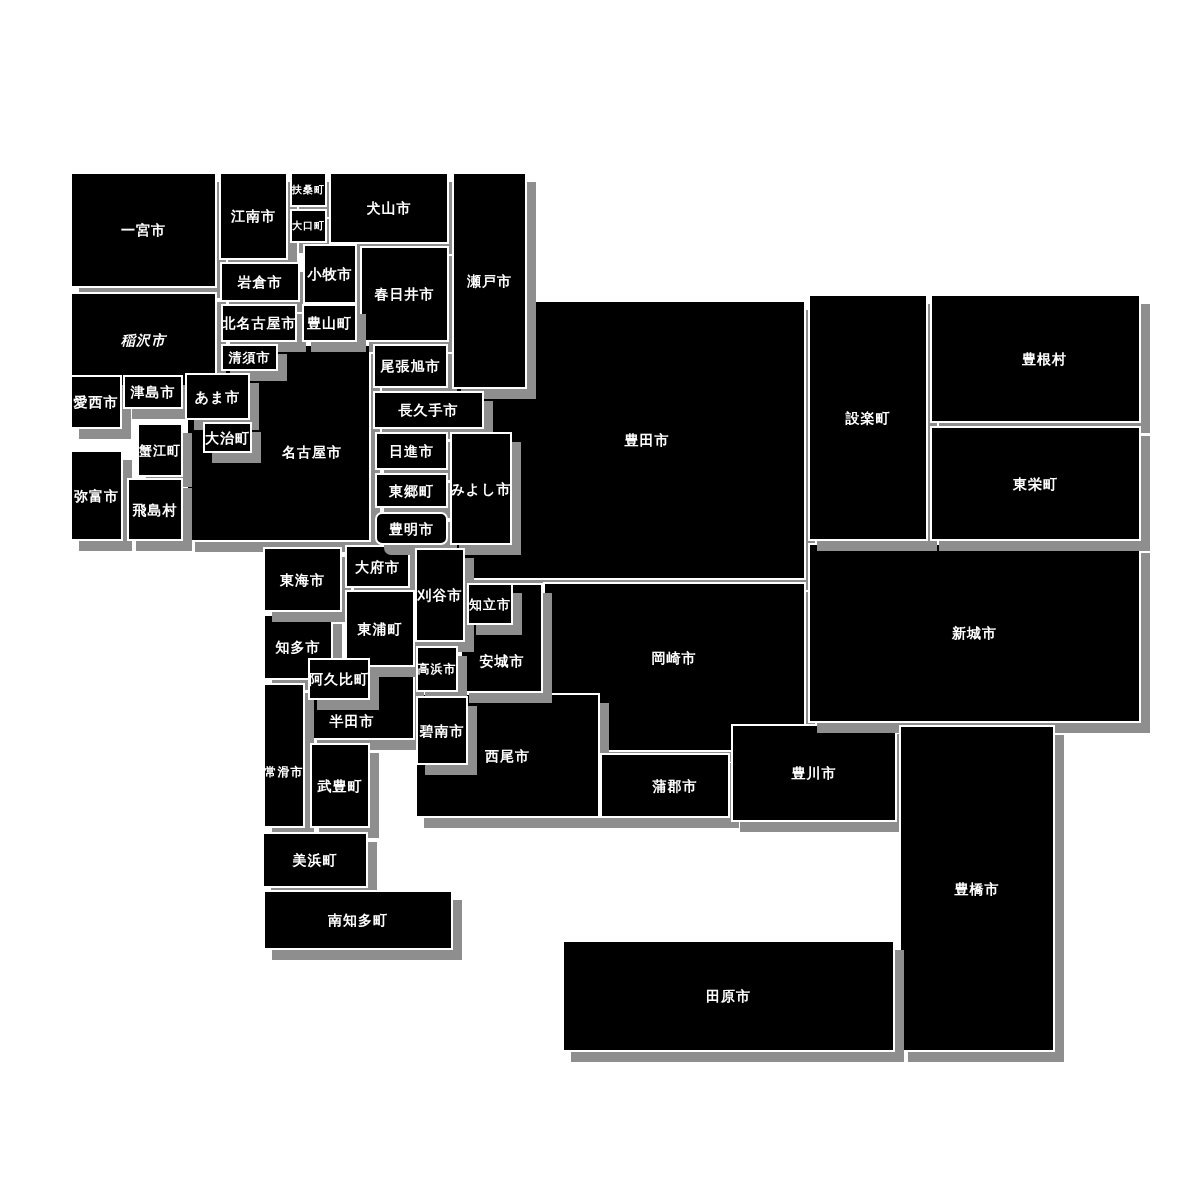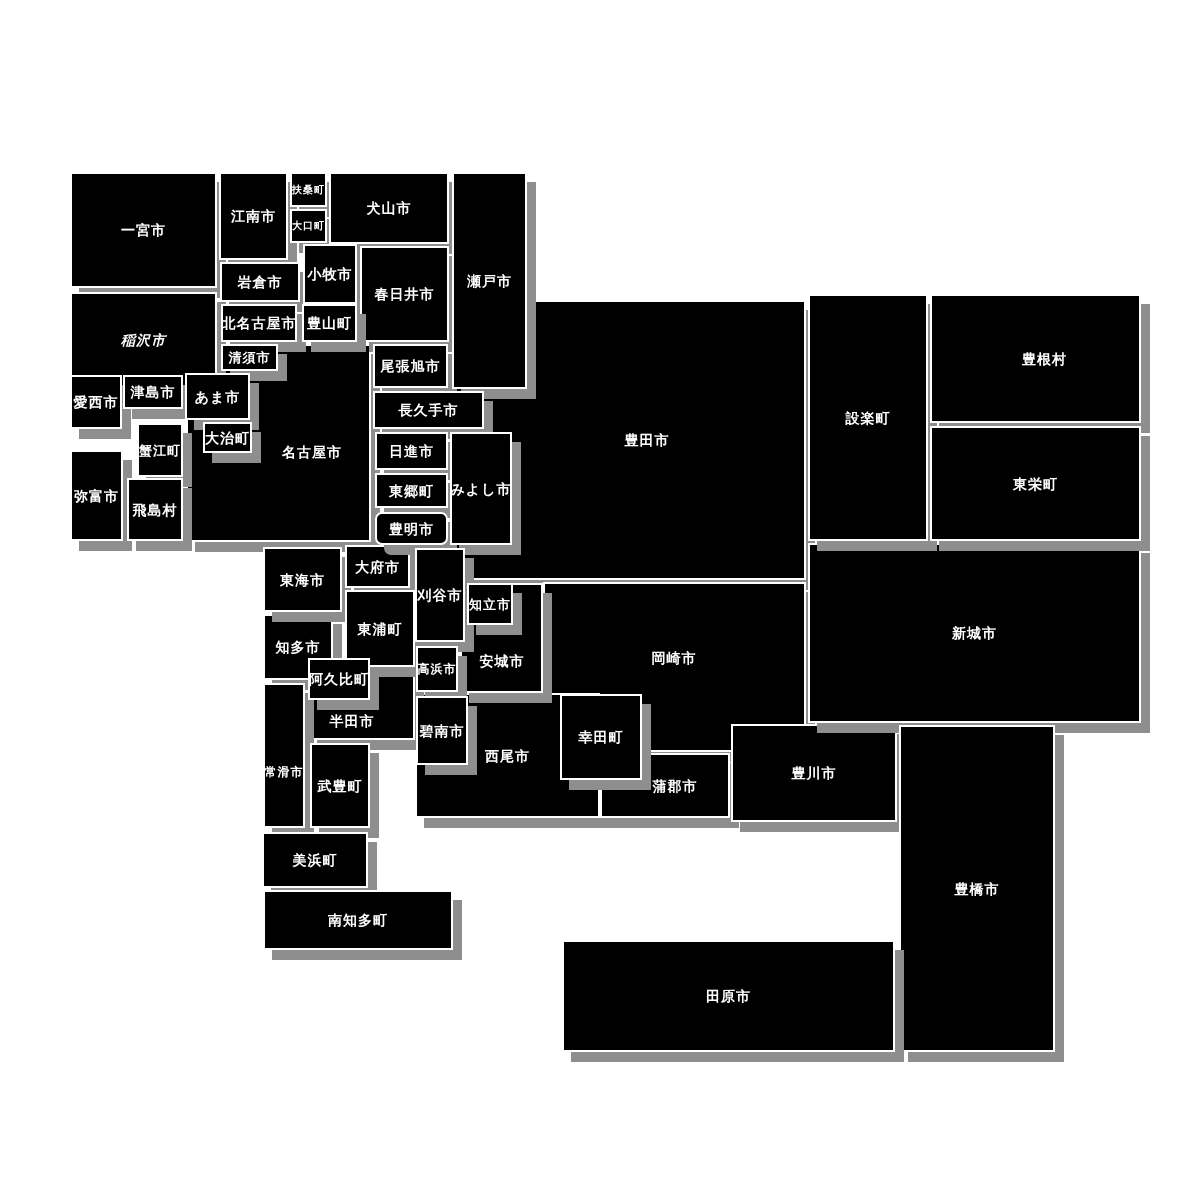--- a/index.html
+++ b/index.html
@@ -191,19 +191,16 @@
   </div>
     <div class="tile" style="left: 467px; top: 583px; width: 46px; height: 42px;">
     <span class="tile-label" style="font-size: 13px;">知立市</span>
   </div>
     <div class="tile" style="left: 416px; top: 646px; width: 42px; height: 46px;">
     <span class="tile-label" style="font-size: 12px;">高浜市</span>
   </div>
     <div class="tile" style="left: 416px; top: 696px; width: 52px; height: 69px;">
     <span class="tile-label" style="font-size: 14px;">碧南市</span>
   </div>
-    <div class="tile" style="left: 560px; top: 694px; width: 82px; height: 86px;">
-    <span class="tile-label" style="font-size: 14px;">幸田町</span>
-  </div>
     <div class="tile" style="left: 308px; top: 658px; width: 62px; height: 42px;">
     <span class="tile-label" style="font-size: 14px;">阿久比町</span>
   </div>
   </div>
 
 </body></html>

